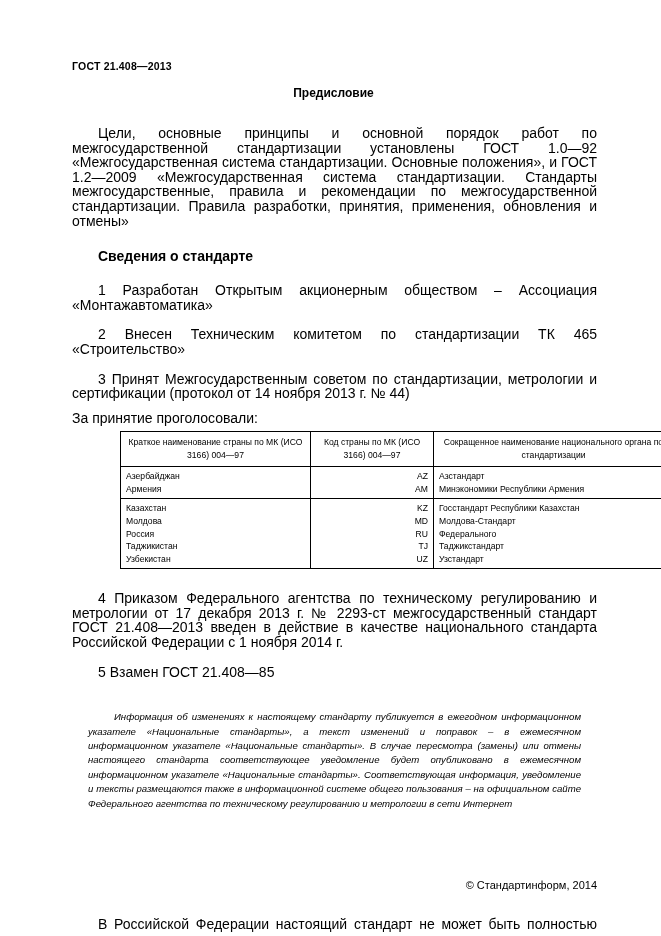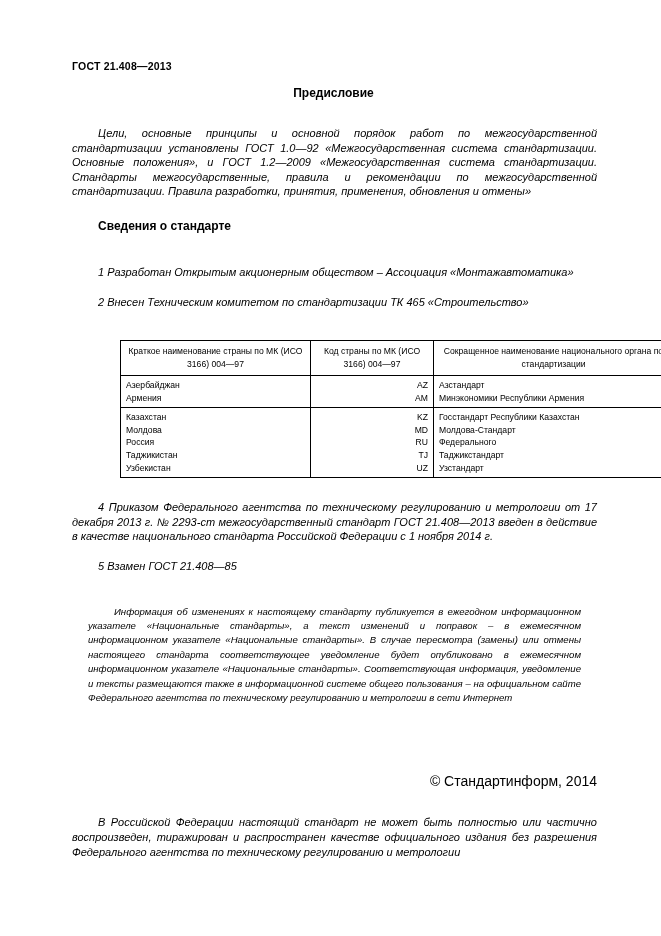--- a/index.html
+++ b/index.html
@@ -29,34 +29,33 @@
     margin: 0 0 14px 0;
   }
   .doc-title {
     text-align: center;
     font-size: 12px;
     font-weight: bold;
     margin: 0 0 26px 0;
     padding-right: 30px;
   }
   p.body-text {
-    font-size: 11px;
+    font-size: 14px;
     line-height: 14.6px;
     margin: 0 0 0 0;
     text-align: justify;
     padding-right: 28px;
-    font-style: italic;
   }
   .indent {
     text-indent: 26px;
   }
   .section-head {
-    font-size: 12px;
+    font-size: 14px;
     font-weight: bold;
-    margin: 20px 0 17px 0;
+    margin: 20px 0 4px 0;
     padding-left: 26px;
   }
   .gap-large { height: 22px; }
   .gap-med { height: 15px; }
   .gap-small { height: 10px; }
 
   table.countries {
     border-collapse: collapse;
     width: 553px;
     margin-top: 6px;
@@ -84,21 +83,21 @@
 
   .italic-block {
     font-style: italic;
     font-size: 9.6px;
     line-height: 14.4px;
     text-align: justify;
     padding-right: 28px;
     margin: 16px;
   }
   .copyright {
-    font-size: 14px;
+    font-size: 11px;
     text-align: right;
     padding-right: 28px;
     margin: 0;
   }
 </style>
 </head>
 <body>
 
 <div class="page">
 
@@ -110,22 +109,24 @@
 
   <div class="section-head">Сведения о стандарте</div>
 
   <div class="gap-med"></div>
   <p class="body-text indent">1 Разработан Открытым акционерным обществом – Ассоциация «Монтажавтоматика»</p>
 
   <div class="gap-med"></div>
   <p class="body-text indent">2 Внесен Техническим комитетом по стандартизации ТК 465 «Строительство»</p>
 
   <div class="gap-med"></div>
+  <p class="body-text indent">3 Принят Межгосударственным советом по стандартизации, метрологии и сертификации (протокол от 14 ноября 2013 г. № 44)</p>
 
   <div class="gap-small"></div>
+  <p class="body-text">За принятие проголосовали:</p>
 
   <table class="countries">
     <colgroup>
       <col class="col-a">
         <col class="col-b">
         <col class="col-c">
     </colgroup>
     <thead>
       <tr>
         <th>Краткое наименование страны по МК (ИСО 3166) 004—97</th>

